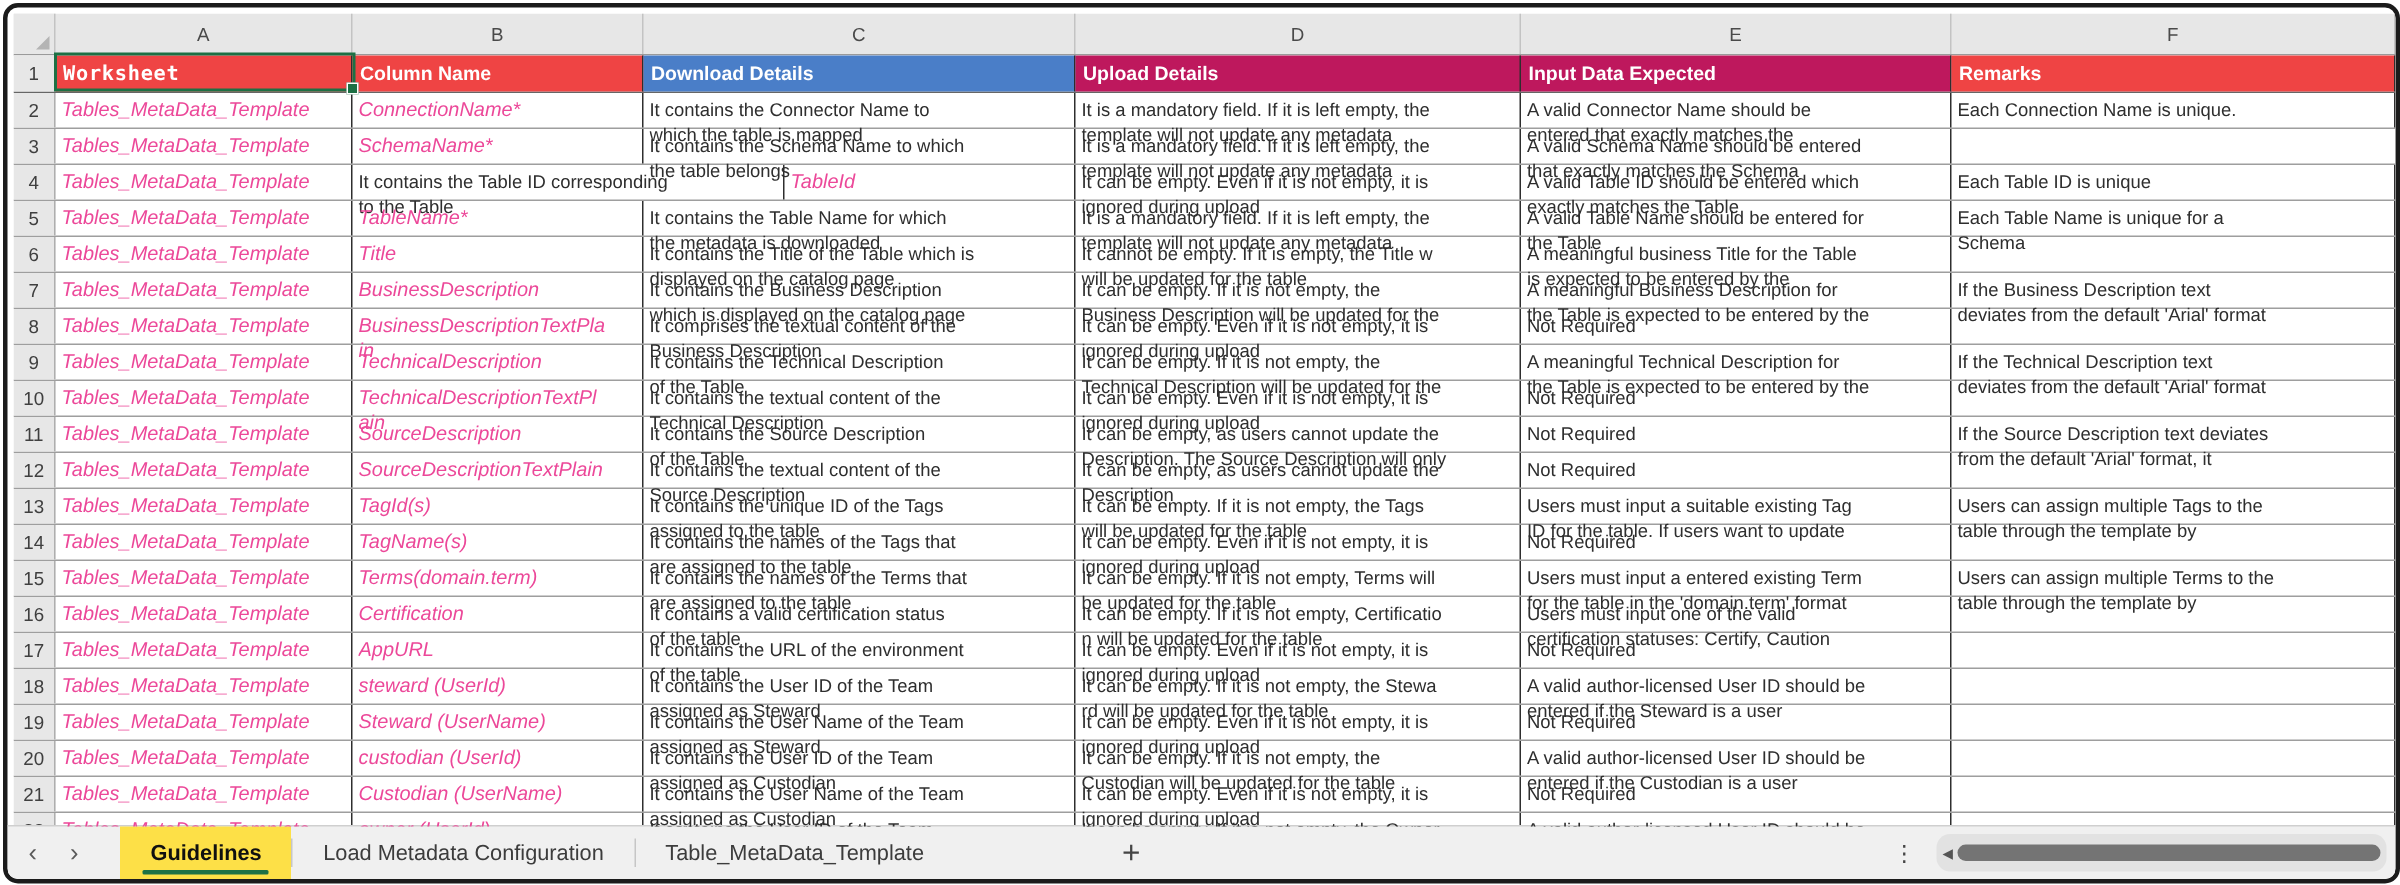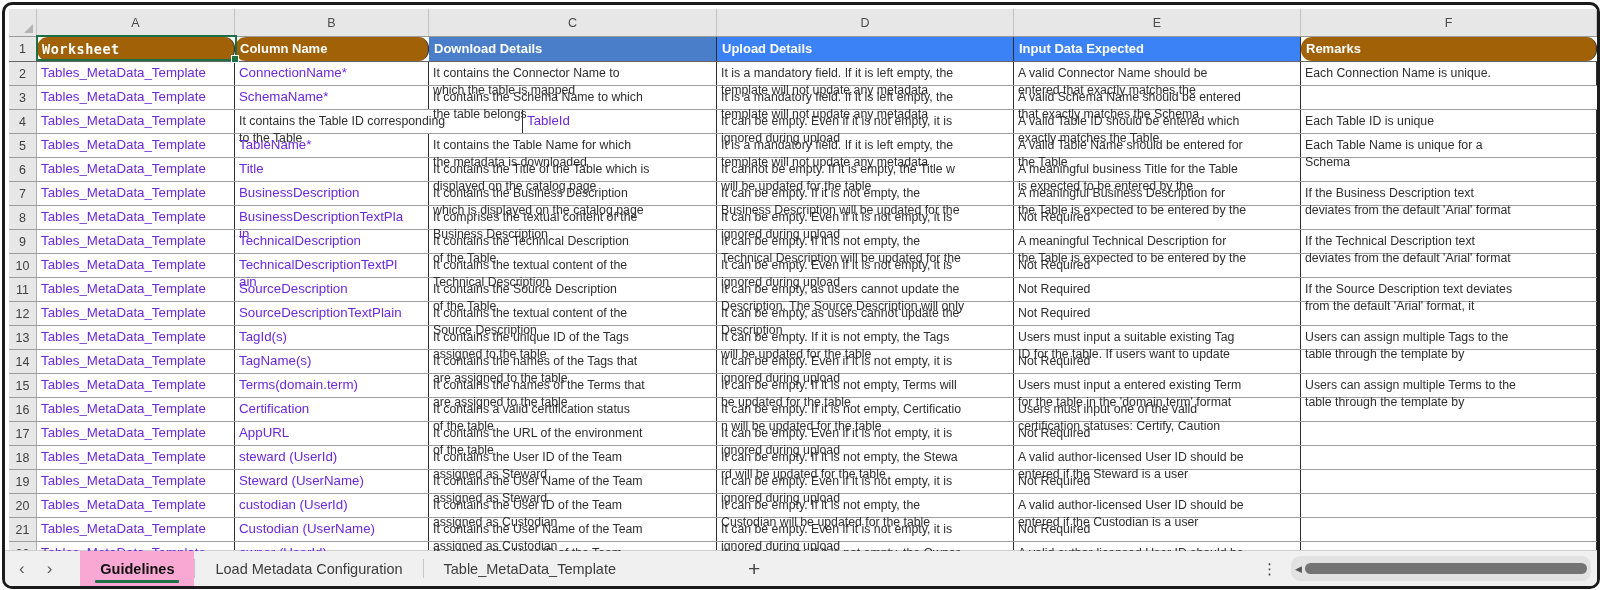--- a/index.html
+++ b/index.html
@@ -25,46 +25,46 @@
                border-left:9px solid transparent;border-bottom:9px solid #b4b4b4;}
 
   
   .row{display:flex;height:23px;border-bottom:1px solid #9e9e9e;background:#fff;}
   .cell{position:relative;border-right:1px solid #2e2e2e;box-sizing:border-box;overflow:visible;}
   .rownum{display:flex;align-items:center;justify-content:center;background:#E7E7E7;
           border-right:1px solid #aeaeae;color:#3f3f3f;font-size:12.5px;}
   .ln{position:absolute;left:4px;right:2px;height:16px;line-height:16px;font-size:12.3px;
       color:#2e2e2e;white-space:nowrap;overflow:hidden;z-index:2;}
   .l1{top:3px;} .l2{top:20px;}
-  .ab{font-size:13.3px;color:#6d28d9;}
+  .ab{font-size:13.3px;color:#ec4899;font-style:italic;}
 
   
   .header-row{height:24px;border-bottom:1px solid #666;}
   .header-row .cell{overflow:hidden;}
   .hln{position:absolute;left:5px;top:3px;height:18px;line-height:18px;font-weight:700;
        color:#fff;font-size:13px;white-space:nowrap;z-index:2;}
-  .bg-navy{background:#a16207;border-radius:11px;}
+  .bg-navy{background:#ef4444;}
   .bg-blue{background:#4A7EC8;text-align:right;}
-  .bg-orange{background:#3b82f6;}
+  .bg-orange{background:#be185d;}
   .mono{font-family:"DejaVu Sans Mono","Liberation Mono",monospace;font-size:13.5px;letter-spacing:.5px;}
 
   
   .selection{position:absolute;left:27px;top:26px;width:201px;height:26px;
              border:2px solid #1D7044;z-index:6;pointer-events:none;box-sizing:border-box;}
   .selection .handle{position:absolute;right:-4px;bottom:-4px;width:6px;height:6px;
              background:#1D7044;border:1px solid #fff;}
 
   
   .tabbar{position:absolute;left:0;right:0;bottom:0;height:35px;background:#F0F0F0;
           border-top:1px solid #cfcfcf;display:flex;align-items:stretch;}
   .navs{display:flex;align-items:center;margin-left:14px;gap:22px;color:#5a5a5a;font-size:17px;}
   .nav{cursor:default;}
   .tabs{display:flex;align-items:stretch;margin-left:28px;}
   .tab{display:flex;align-items:center;padding:0 20px;font-size:14.5px;color:#3c3c3c;position:relative;}
-  .tab.active{background:#f9a8d4;font-weight:700;color:#101010;}
+  .tab.active{background:#fde047;font-weight:700;color:#101010;}
   .tab.active::after{content:"";position:absolute;left:15px;right:15px;bottom:3px;height:3px;
                      background:#1E7145;border-radius:1px;}
   .tab-sep{width:1px;background:#c6c6c6;margin:8px 0;}
   .addbtn{display:flex;align-items:center;margin-left:112px;font-size:21px;color:#454545;font-weight:400;}
   .spacer{flex:1;}
   .morebtn{display:flex;align-items:center;color:#454545;font-size:15px;letter-spacing:0;margin-right:14px;}
   .scroll-track{width:300px;margin:5px 6px 5px 0;background:#E2E2E2;border-radius:9px;
                 display:flex;align-items:center;padding:0 4px;box-sizing:border-box;}
   .scroll-arrow{color:#555;font-size:9px;margin-right:3px;}
   .scroll-thumb{flex:1;height:11px;background:#747474;border-radius:6px;}

